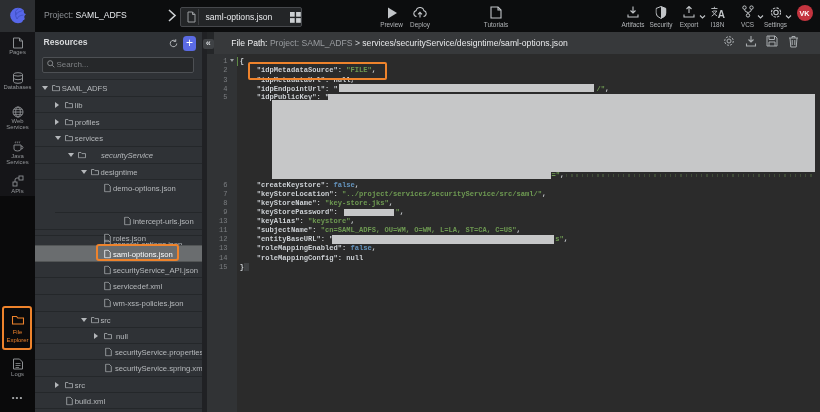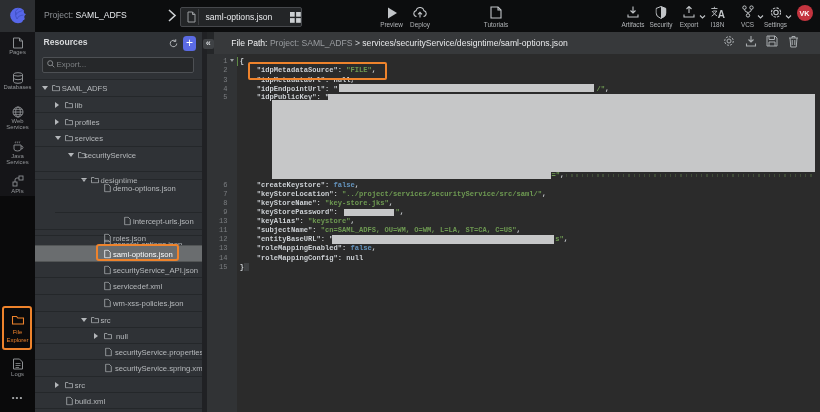--- a/index.html
+++ b/index.html
@@ -202,21 +202,21 @@
     <path d="M7.5 0.3 V2.7 H5.1" fill="none" stroke="#b0b3b6" stroke-width="1.1"></path>
   </svg>
 <div class="abs" style="left:182.7px;top:36.2px;width:13.5px;height:14.5px;background:#5b6be4;border-radius:3.5px;"></div>
 <div class="abs" style="left:189.5px;top:43.2px;transform:translate(-50%,-50%);font-size:12px;color:#fff;">+</div>
 
 <div class="abs" style="left:41.6px;top:56.7px;width:150px;height:14px;background:#26282a;border:1px solid #4d5054;border-radius:2px;"></div>
 <svg class="abs" style="left:47px;top:60px" width="8" height="8" viewBox="0 0 8 8">
     <circle cx="3.2" cy="3.2" r="2.5" fill="none" stroke="#85888b" stroke-width="1"></circle>
     <path d="M5.1 5.1 L7.3 7.3" stroke="#85888b" stroke-width="1"></path>
   </svg>
-<div class="abs" style="left:56.5px;top:59.5px;font-size:8px;color:#7e8184;">Export...</div>
+<div class="abs" style="left:56.5px;top:59.5px;font-size:8px;color:#7e8184;">Search...</div>
 
 <div class="trow" style="top:79.3px;">
     <span class="arr d" style="left:6.6px;"></span>
     <svg class="ticn" style="left:17px" width="8" height="7" viewBox="0 0 8 7">
       <path d="M0.5 1 H3 L4 2.1 H7.5 V6.3 H0.5 Z" fill="none" stroke="#9da0a4" stroke-width="0.9"></path>
     </svg>
     <span class="tlabel" style="left:26.7px;">SAML_ADFS</span>
   </div>
 <div class="trow" style="top:96.2px;">
     <span class="arr r" style="left:19.7px;"></span>
@@ -237,23 +237,23 @@
     <svg class="ticn" style="left:30px" width="8" height="7" viewBox="0 0 8 7">
       <path d="M0.5 1 H3 L4 2.1 H7.5 V6.3 H0.5 Z" fill="none" stroke="#9da0a4" stroke-width="0.9"></path>
     </svg>
     <span class="tlabel" style="left:39.8px;">services</span>
   </div>
 <div class="trow" style="top:145.9px;">
     <span class="arr d" style="left:32.5px;"></span>
     <svg class="ticn" style="left:42.5px" width="8" height="7" viewBox="0 0 8 7">
       <path d="M0.5 1 H3 L4 2.1 H7.5 V6.3 H0.5 Z" fill="none" stroke="#9da0a4" stroke-width="0.9"></path>
     </svg>
-    <span class="tlabel" style="left:49px;">securityService</span>
-  </div>
-<div class="trow" style="top:171px;">
+    <span class="tlabel" style="left:66px;font-style:italic;">securityService</span>
+  </div>
+<div class="trow" style="top:163px;">
     <span class="arr d" style="left:45.5px;"></span>
     <svg class="ticn" style="left:55.5px" width="8" height="7" viewBox="0 0 8 7">
       <path d="M0.5 1 H3 L4 2.1 H7.5 V6.3 H0.5 Z" fill="none" stroke="#9da0a4" stroke-width="0.9"></path>
     </svg>
     <span class="tlabel" style="left:65.4px;">designtime</span>
   </div>
 <div class="trow" style="top:179px;">
     <svg class="ticn" style="left:68.5px" width="7" height="9" viewBox="0 0 7 9">
       <path d="M0.7 0.7 H4.2 L6.3 2.8 V8.3 H0.7 Z" fill="none" stroke="#9da0a4" stroke-width="0.9"></path>
     </svg>

